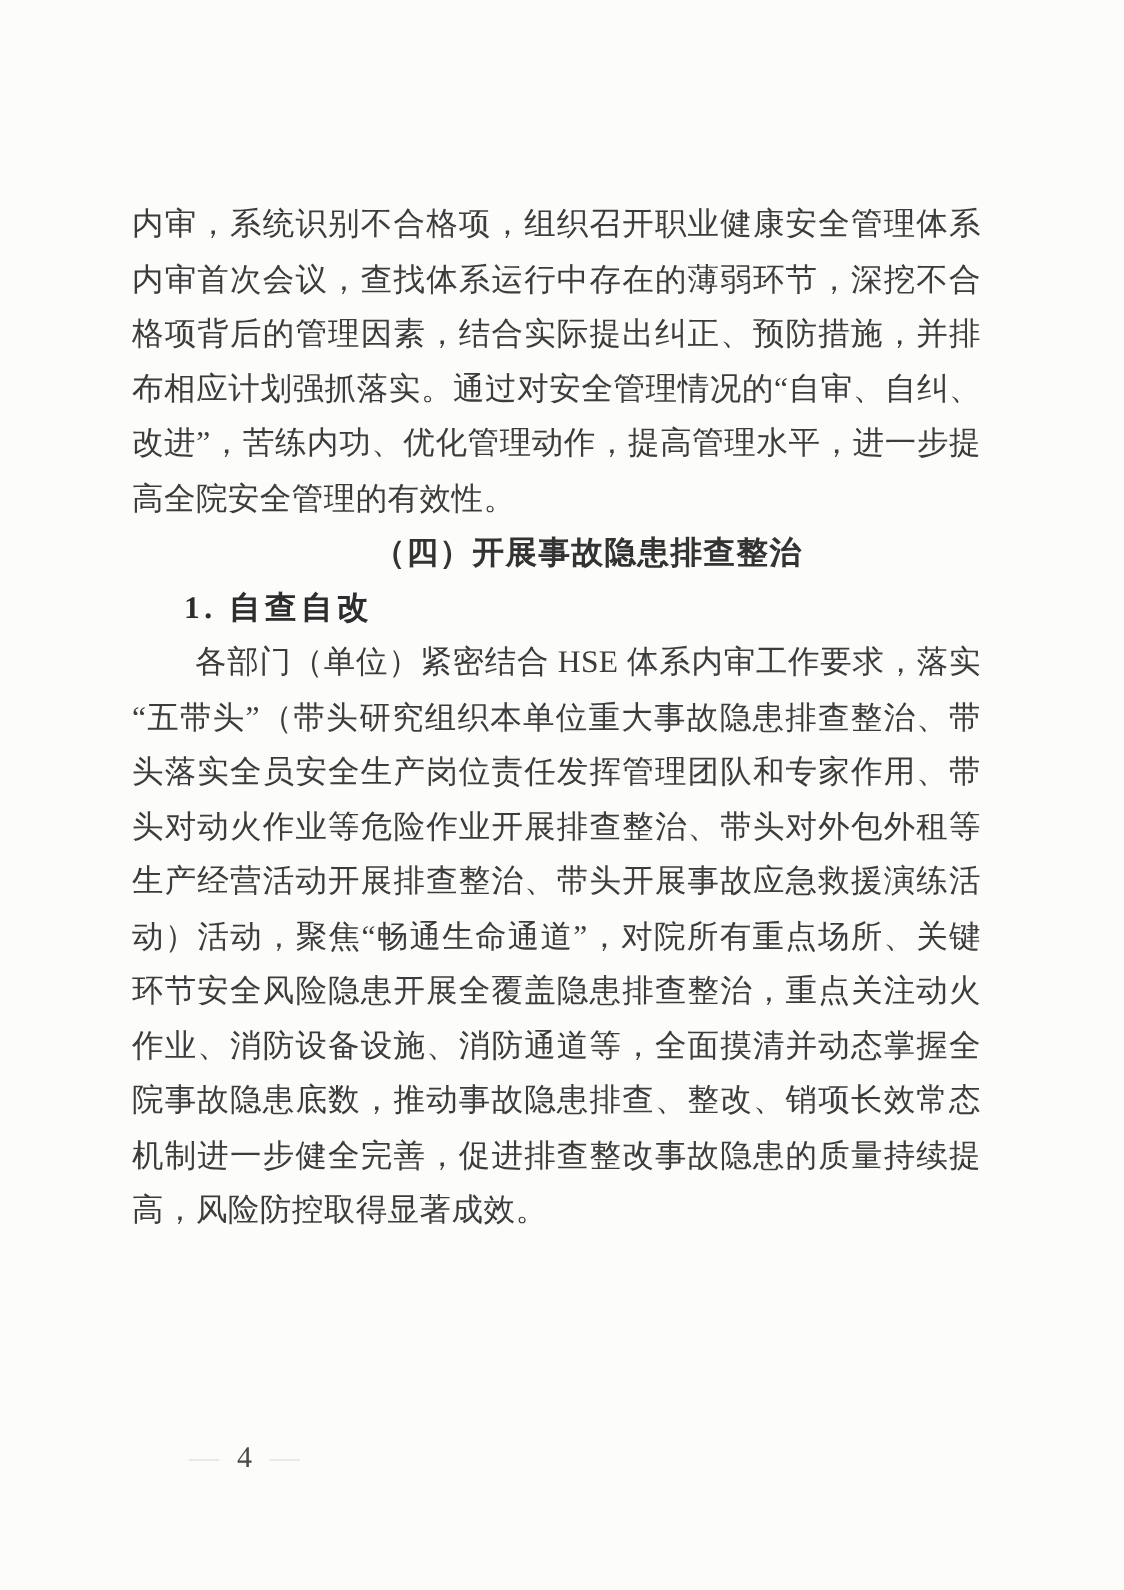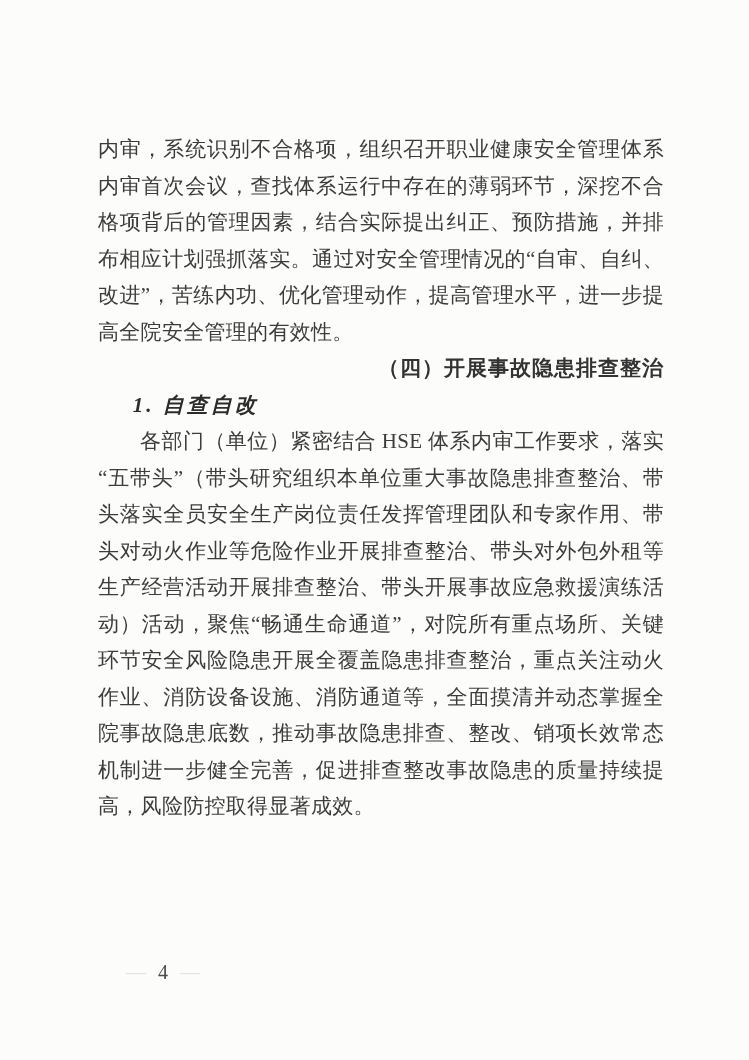--- a/index.html
+++ b/index.html
@@ -11,21 +11,21 @@
     position: relative;
     width: 749px;
     height: 1060px;
     background: #fcfcfb;
     overflow: hidden;
     font-family: "Liberation Serif", "DejaVu Serif", serif;
     color: #3c3c3c;
   }
   .content {
     position: absolute;
-    left: 98px;
+    left: 88px;
     top: 131px;
     width: 566px;
   }
   .content p {
     margin: 0;
     font-size: 21px;
     line-height: 36.5px;
     text-align: justify;
     letter-spacing: 0.3px;
     word-break: break-all;
@@ -35,29 +35,28 @@
     text-indent: 2em;
   }
   p.para-cont {
     text-indent: 0;
   }
   p.sect-head {
     text-indent: 2em;
     font-weight: 600;
     color: #333333;
     letter-spacing: 1px;
-    text-align: right;
+    text-align: center;
   }
   p.num-head {
     text-indent: 1.65em;
     font-weight: bold;
     color: #2d2d2d;
     letter-spacing: 3px;
     text-align: left;
-    font-style: italic;
   }
   .pagenum {
     position: absolute;
     left: 98px;
     top: 930px;
     font-size: 20px;
     line-height: 28px;
     color: #4a4a4a;
     letter-spacing: 2px;
     white-space: pre;

